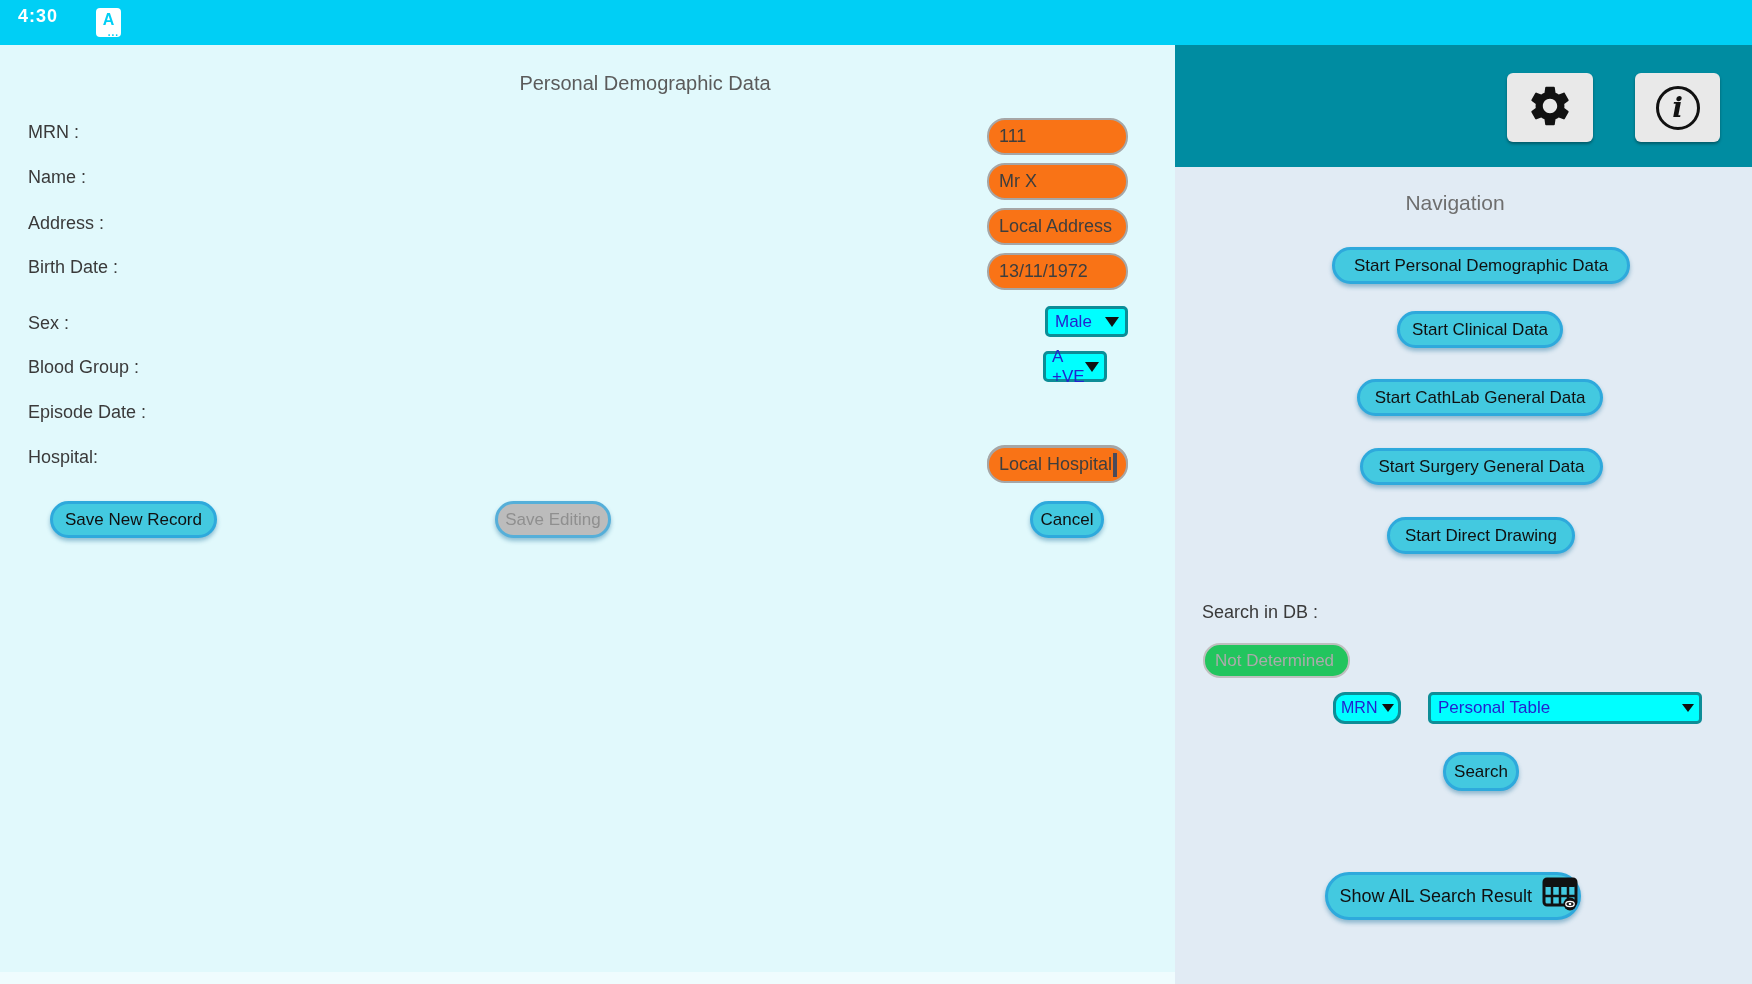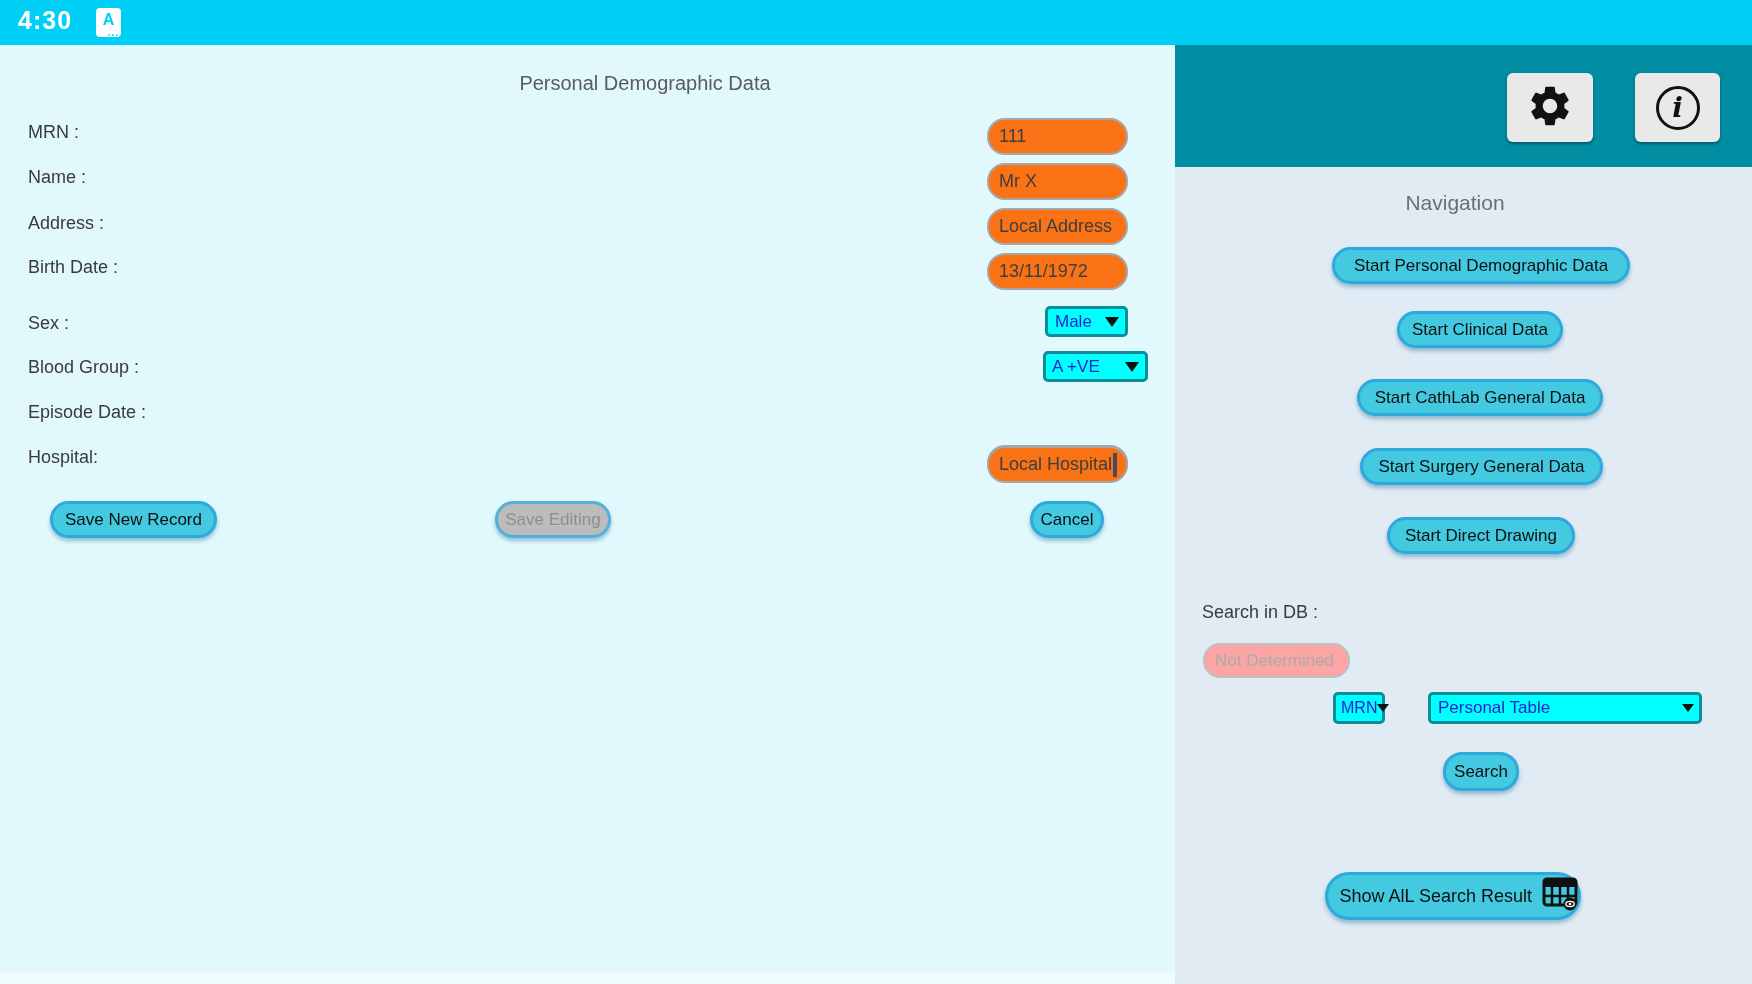--- a/index.html
+++ b/index.html
@@ -1,21 +1,21 @@
 <!DOCTYPE html>
 <html><head>
 <meta charset="utf-8">
 <style>
   * { margin:0; padding:0; box-sizing:border-box; }
   html,body { width:1752px; height:984px; overflow:hidden; }
   body { font-family:"Liberation Sans","DejaVu Sans",sans-serif; position:relative; background:#E1F9FC; }
 
   
   .statusbar { position:absolute; left:0; top:0; width:1752px; height:45px; background:#00CFF5; }
-  .statusbar .time { position:absolute; left:18px; top:6px; color:#fff; font-size:25px; font-weight:bold; letter-spacing:1px; }
+  .statusbar .time { position:absolute; left:18px; top:6px; color:#fff; font-size:18px; font-weight:bold; letter-spacing:1px; }
   .app-icon { position:absolute; left:96px; top:8px; width:25px; height:29px; background:#fff; border-radius:4px; text-align:center; }
   .app-icon .letter { color:#00CFF5; font-size:16px; font-weight:bold; line-height:24px; }
   .app-icon .dots { position:absolute; right:2px; bottom:1px; color:#00CFF5; font-size:10px; font-weight:bold; line-height:6px; letter-spacing:1px; }
 
   
   .left-panel { position:absolute; left:0; top:45px; width:1175px; height:939px; background:#E1F9FC; }
   .left-panel .bottom-strip { position:absolute; left:0; bottom:0; width:100%; height:12px; background:#EFFCFE; }
   .form-title { position:absolute; left:645px; top:72px; transform:translateX(-50%); color:#5B5B5B; font-size:20px; white-space:nowrap; }
 
   .field-label { position:absolute; left:28px; color:#3A3A3A; font-size:18px; white-space:nowrap; }
@@ -45,21 +45,21 @@
 
   
   .right-header { position:absolute; left:1175px; top:45px; width:577px; height:122px; background:#008CA1; }
   .icon-btn { position:absolute; background:#E9E9E9; border:none; border-radius:6px; box-shadow:0 2px 3px rgba(0,0,0,0.35); display:flex; align-items:center; justify-content:center; cursor:pointer; }
   .right-body { position:absolute; left:1175px; top:167px; width:577px; height:817px; background:#E1EBF4; }
   .nav-title { position:absolute; left:1455px; top:191px; transform:translateX(-50%); color:#6E6E6E; font-size:21px; }
 
   .search-label { position:absolute; left:1202px; top:602px; color:#3A3A3A; font-size:18px; }
   input.search-input {
     position:absolute; left:1203px; top:643px; width:147px; height:35px;
-    background:#fca5a5; border:2px solid #BFBFBF; border-radius:17px; padding:0 10px;
+    background:#22c55e; border:2px solid #BFBFBF; border-radius:17px; padding:0 10px;
     font-family:"Liberation Sans","DejaVu Sans",sans-serif; font-size:17px; color:#5A5A5A; outline:none;
   }
   input.search-input::placeholder { color:#ABABAB; opacity:1; }
 
   .show-all-btn { font-size:18px; justify-content:flex-start; padding-left:14px; }
   .show-all-btn svg { margin-left:10px; }
 
   .info-circle { width:44px; height:44px; border:3.5px solid #111; border-radius:50%; display:flex; align-items:center; justify-content:center; }
   .info-i { font-family:"DejaVu Serif","Liberation Serif",serif; font-style:italic; font-weight:bold; font-size:28px; color:#111; line-height:1; }
 </style>
@@ -91,21 +91,21 @@
 
 <input class="textfield" style="top: 118px;" value="111">
 <input class="textfield" style="top: 163px;" value="Mr X">
 <input class="textfield" style="top: 208px;" value="Local Address">
 <input class="textfield" style="top: 253px;" value="13/11/1972">
 
 <div class="dropdown" style="left:1045px; top:306px; width:83px; height:31px; padding-left:7px;">
   <span>Male</span>
   <span class="caret"></span>
 </div>
-<div class="dropdown" style="left:1043px; top:351px; width:105px; height:31px; padding-left:6px;">
+<div class="dropdown" style="left:1043px; top:351px; width:64px; height:31px; padding-left:6px;">
   <span>A +VE</span>
   <span class="caret"></span>
 </div>
 
 <input class="textfield" style="top: 400px; height: 36px; margin-top: 45px;" value="28/03/2026">
 
 <div class="textfield textfield-div" style="top:446px; height:37px;text-align:center;">
   <span>Local Hospital</span>
   <span class="cursor-bar"></span>
 </div>
@@ -136,21 +136,21 @@
 <button class="pill-btn" style="left:1332px; top:247px; width:298px; height:37px;">Start Personal Demographic Data</button>
 <button class="pill-btn" style="left:1397px; top:311px; width:166px; height:37px;">Start Clinical Data</button>
 <button class="pill-btn" style="left:1357px; top:379px; width:246px; height:37px;">Start CathLab General Data</button>
 <button class="pill-btn" style="left:1360px; top:448px; width:243px; height:37px;">Start Surgery General Data</button>
 <button class="pill-btn" style="left:1387px; top:517px; width:188px; height:37px;">Start Direct Drawing</button>
 
 <div class="search-label">Search in DB :</div>
 
 <input class="search-input" placeholder="Not Determined" style="">
 
-<div class="dropdown" style="left:1333px; top:692px; width:52px; height:32px; padding-left:5px; font-size:16px;">
+<div class="dropdown" style="left:1333px; top:692px; width:68px; height:32px; padding-left:5px; font-size:16px;border-radius:12px;">
   <span>MRN</span>
   <span class="caret" style="border-left-width:6px;border-right-width:6px;border-top-width:8px;margin-right:4px;"></span>
 </div>
 
 <div class="dropdown" style="left:1428px; top:692px; width:274px; height:32px; padding-left:7px;">
   <span>Personal Table</span>
   <span class="caret" style="border-left-width:6px;border-right-width:6px;border-top-width:8px;margin-right:5px;"></span>
 </div>
 
 <button class="pill-btn" style="left:1443px; top:752px; width:76px; height:39px;">Search</button>

